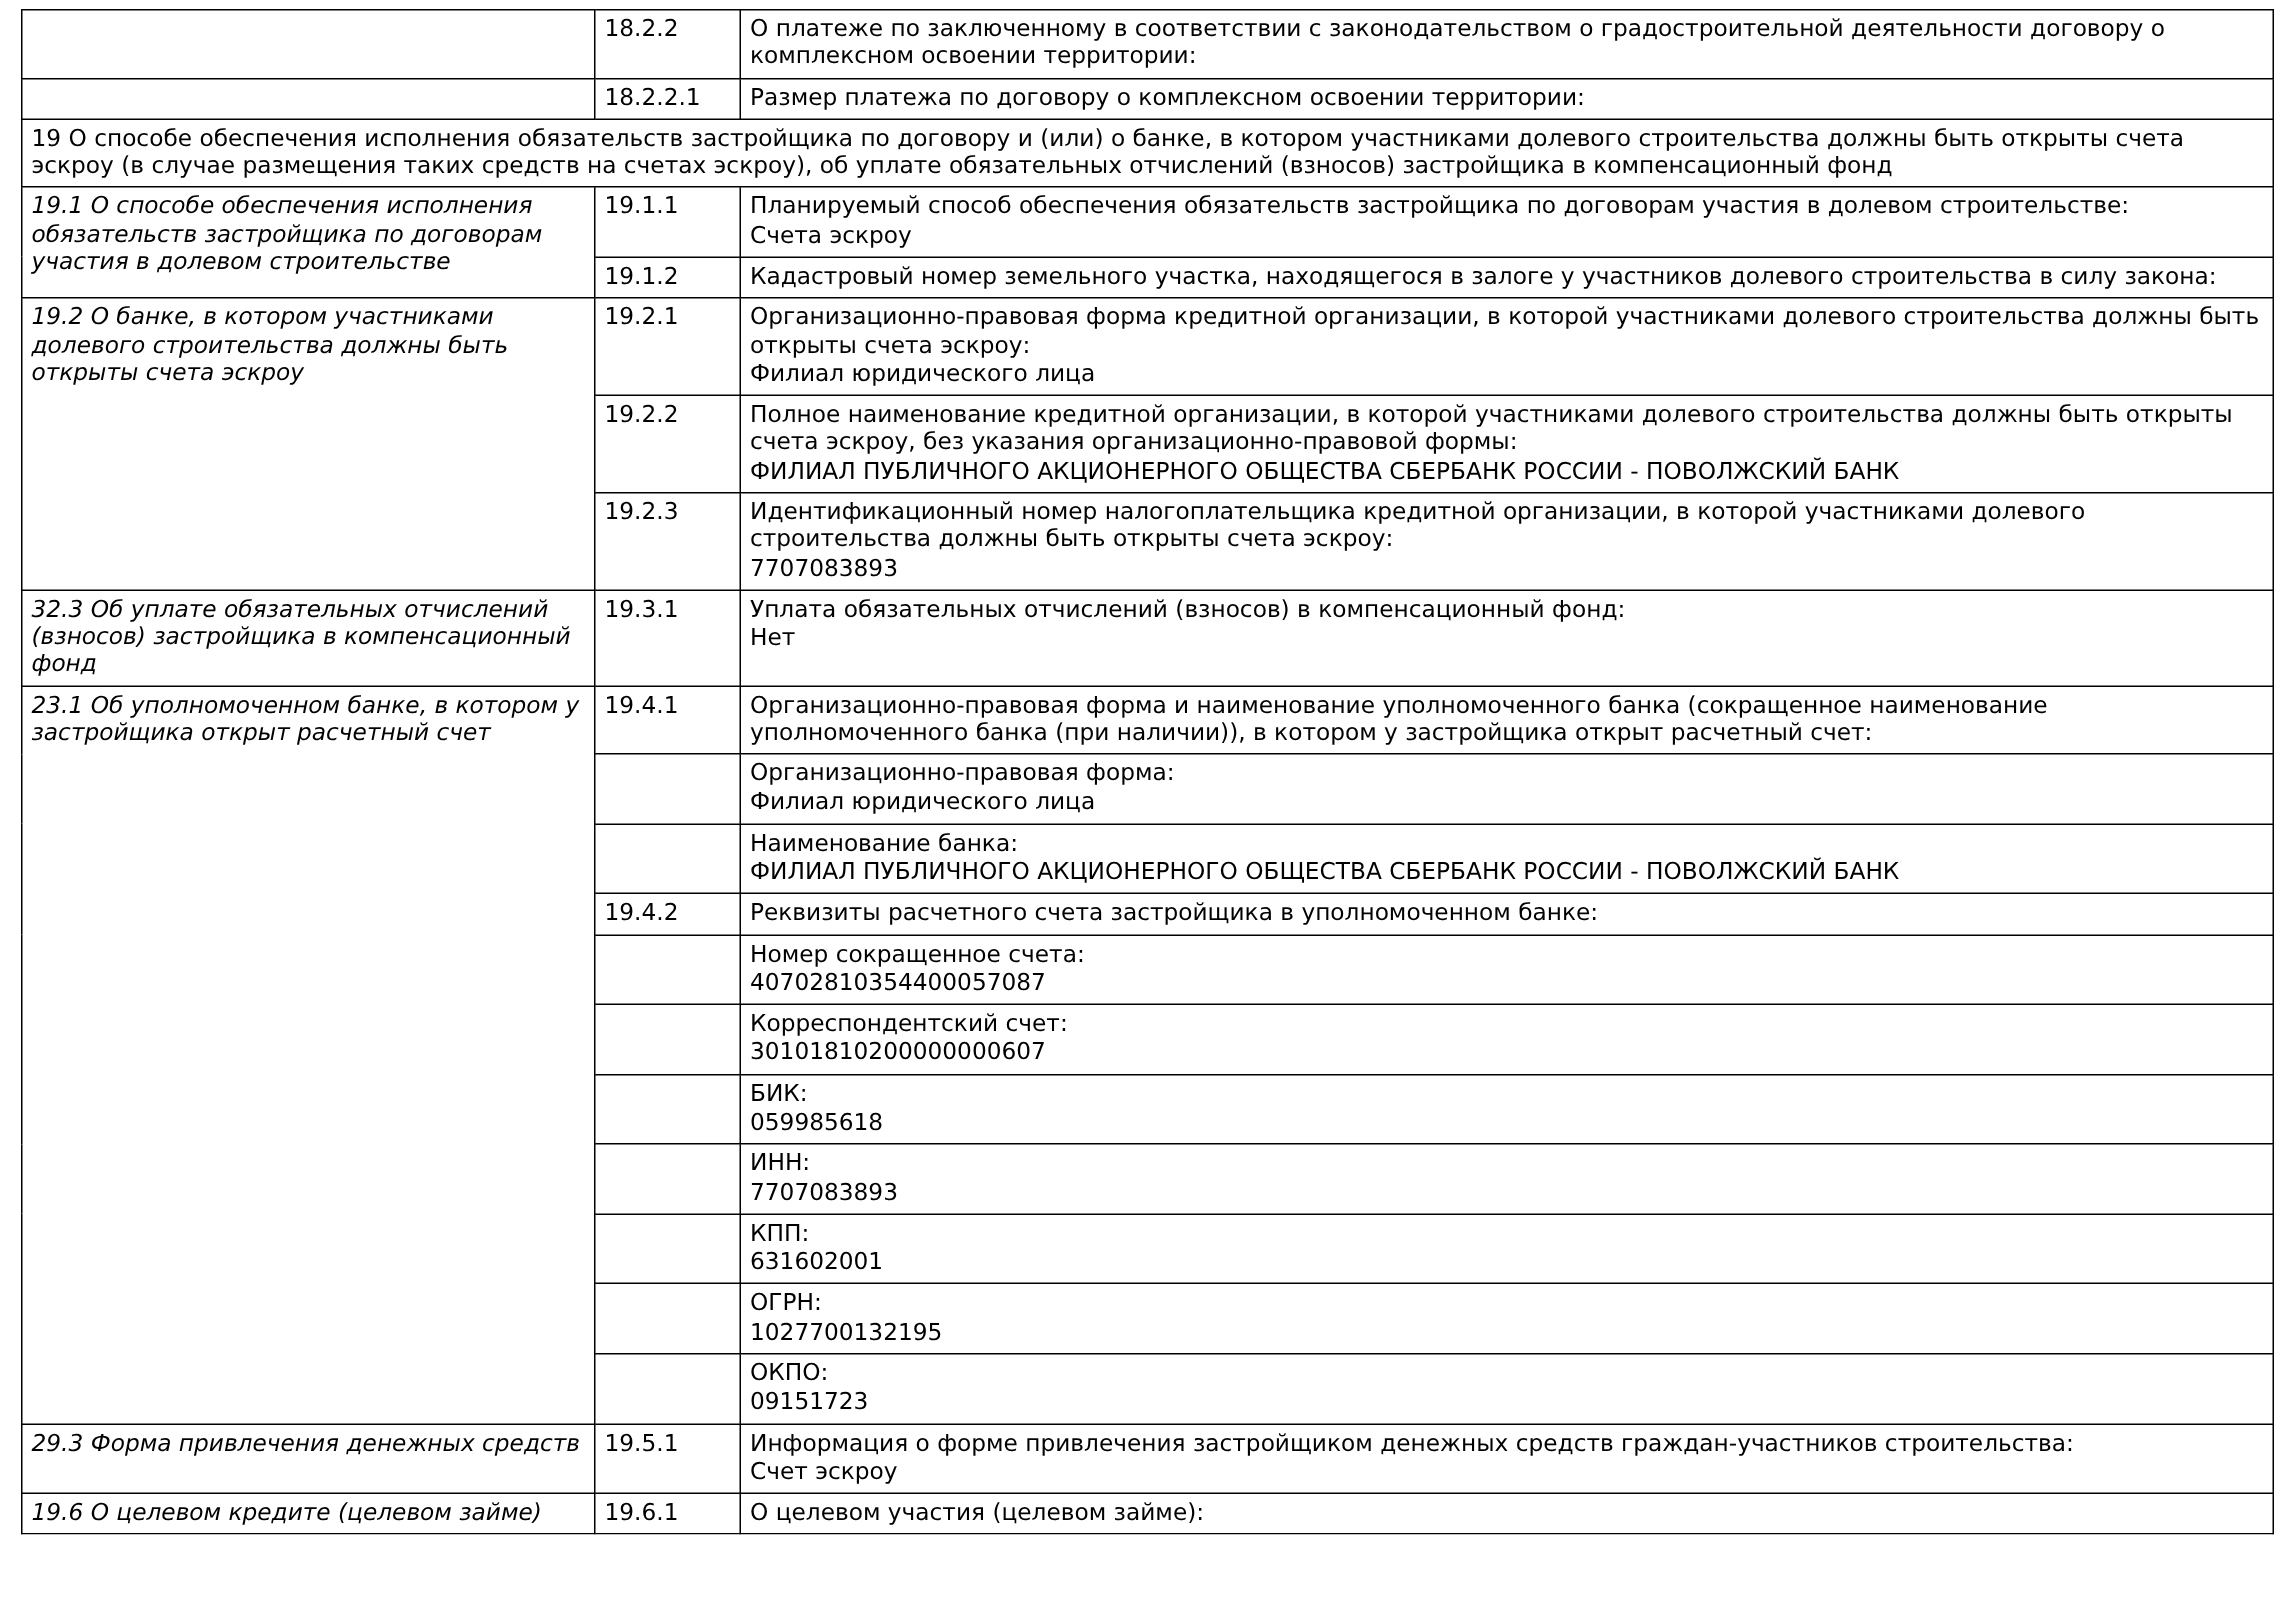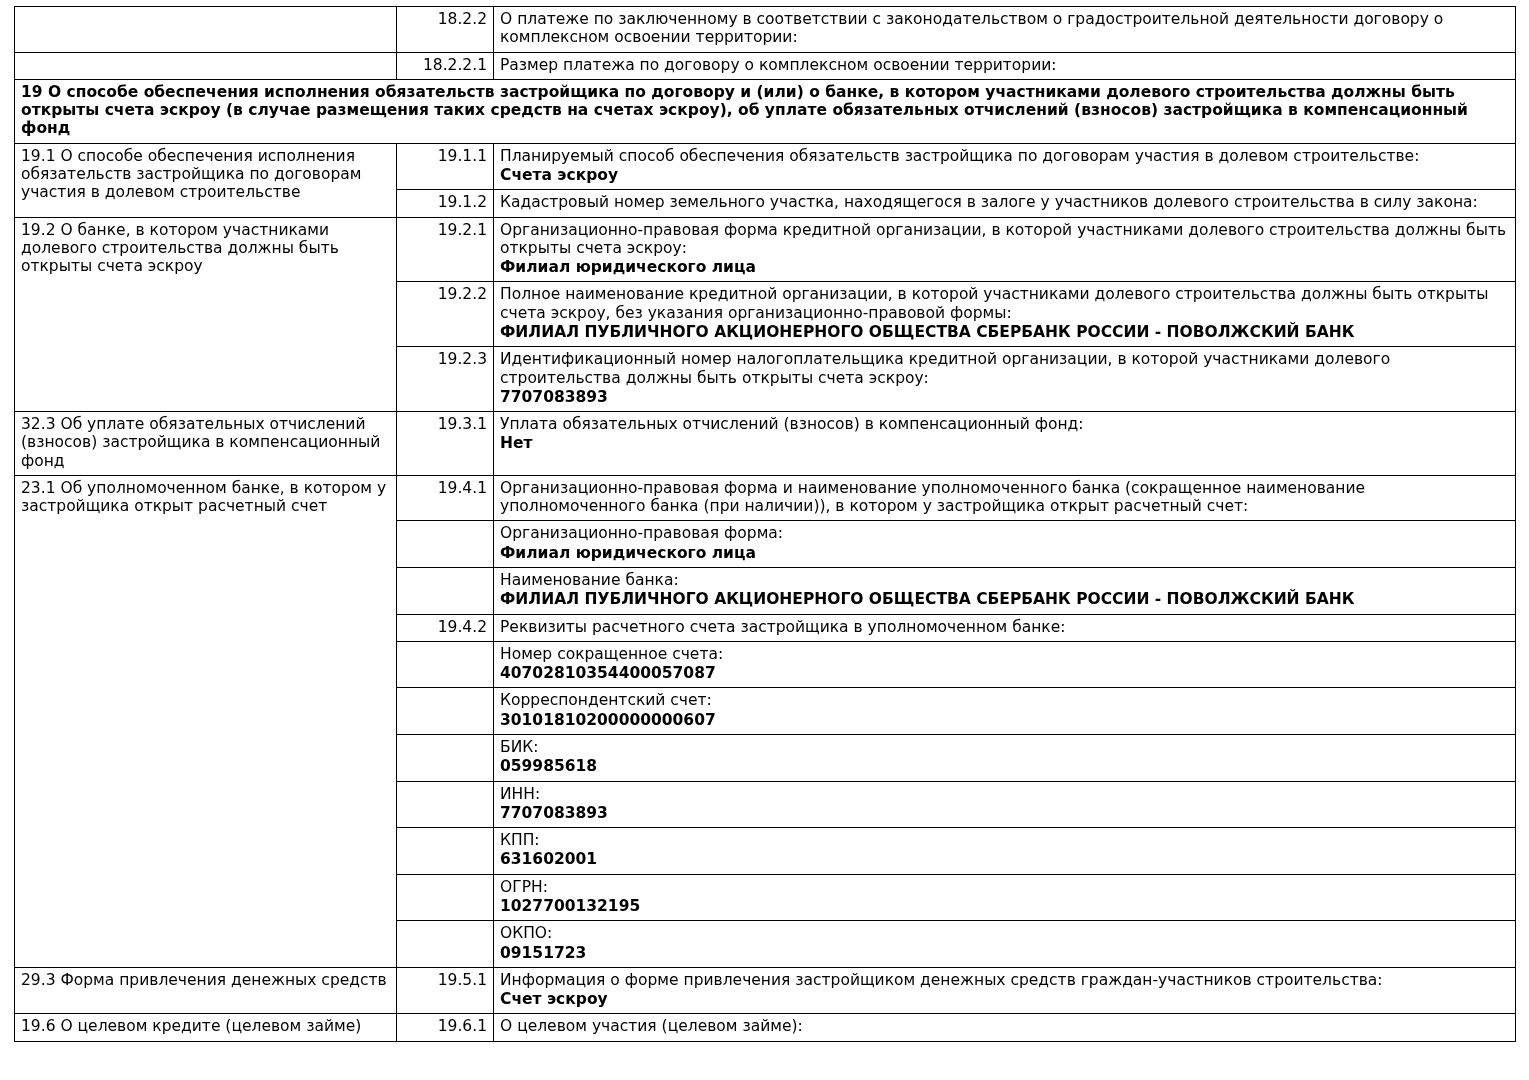--- a/index.html
+++ b/index.html
@@ -28,36 +28,35 @@
     vertical-align: top;
     padding: 3px 6px 5px 6px;
     font-size: 15.5px;
     line-height: 1.18;
   }
   col.c1 { width: 382px; }
   col.c2 { width: 97px; }
   col.c3 { width: 1022px; }
 
   .num {
-    text-align: right;
+    text-align: left;
   }
   .mid {
     vertical-align: middle;
   }
   .val {
-    font-weight: bold;
+    font-weight: normal;
     display: block;
     margin-top: 1px;
   }
   .spanall {
     padding-top: 4px;
     padding-bottom: 6px;
-    font-weight: bold;
   }
-  .tight { line-height: 1.16; }
+  .tight { line-height: 1.16; font-style: italic; }
 </style>
 </head>
 <body>
 
 <div class="page">
   <table class="doc">
     <colgroup>
       <col class="c1">
       <col class="c2">
       <col class="c3">

